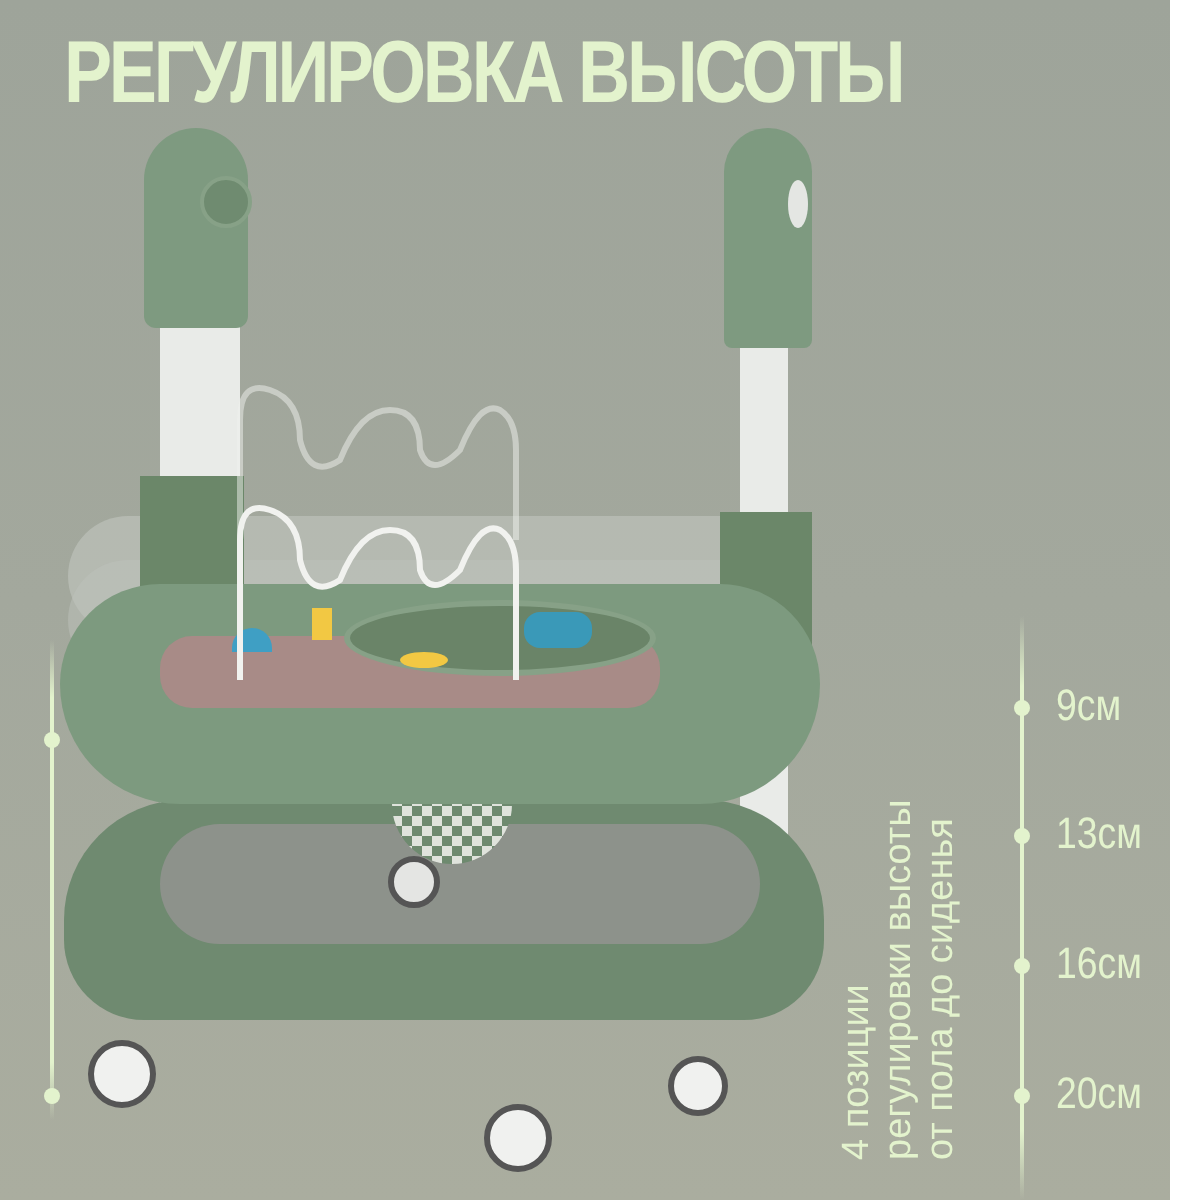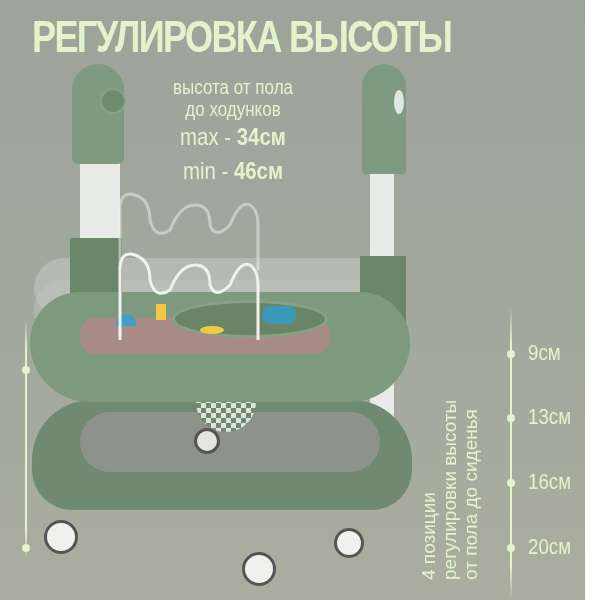--- a/index.html
+++ b/index.html
@@ -26,26 +26,20 @@
   .dgreen{background:#6b8769;}
   .white{background:#e9ebe8;}
 </style>
 </head>
 <body>
 
 <div class="canvas">
 
   <div class="title">РЕГУЛИРОВКА ВЫСОТЫ</div>
 
-  <div class="info">
-    <div class="l">высота от пола</div>
-    <div class="l">до ходунков</div>
-    <div class="v"><span>max - </span><b>34см</b></div>
-    <div class="v"><span>min - </span><b>46см</b></div>
-  </div>
 
   <div class="shape" style="left:0;top:0;width:600px;height:600px;">
 
     <div class="shape" style="left:34px;top:258px;width:370px;height:60px;border-radius:40px;background:rgba(200,204,198,0.5);"></div>
     <div class="shape" style="left:34px;top:280px;width:370px;height:60px;border-radius:40px;background:rgba(190,194,188,0.5);"></div>
 
     <div class="shape white" style="left:80px;top:150px;width:40px;height:260px;"></div>
     <div class="shape green" style="left:72px;top:64px;width:52px;height:100px;border-radius:26px 26px 6px 6px;"></div>
     <div class="shape" style="left:100px;top:88px;width:22px;height:22px;border-radius:50%;background:#6f8b70;border:2px solid #87a187;"></div>
 

